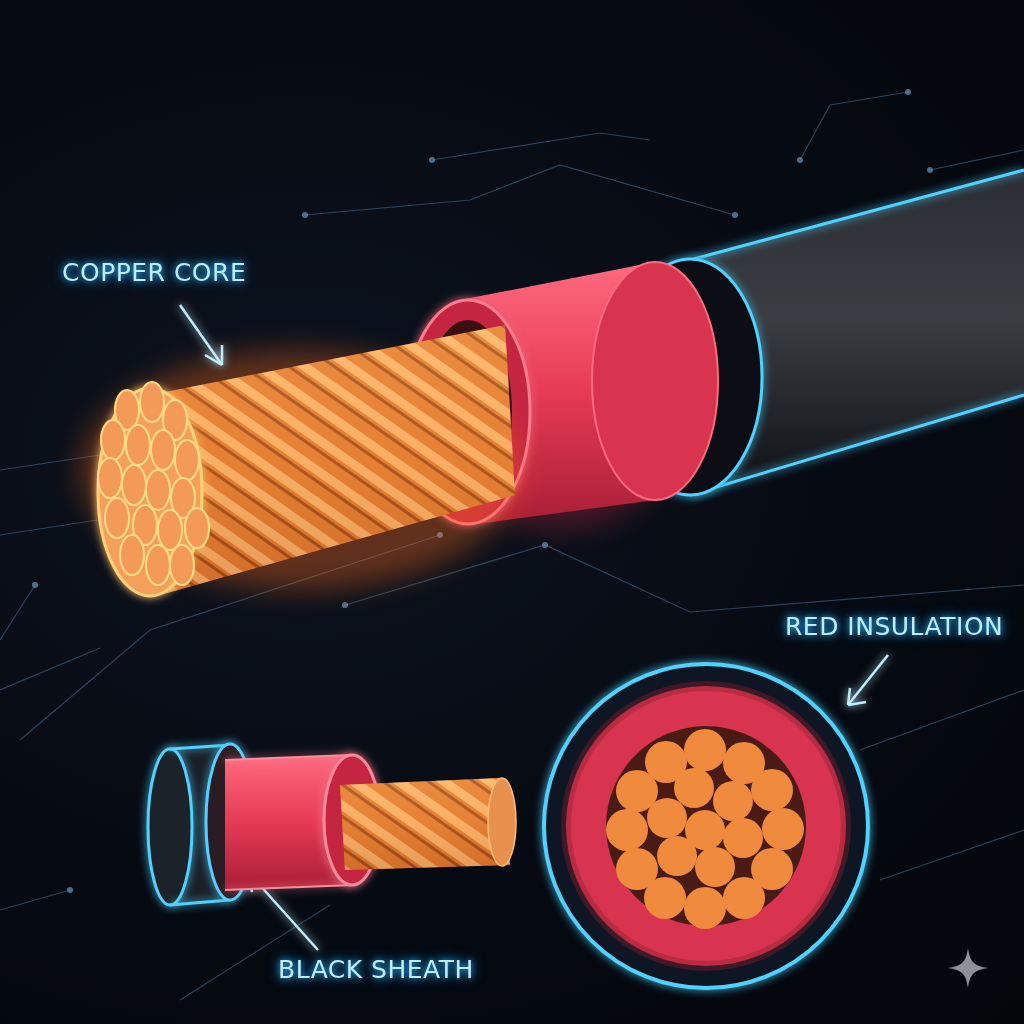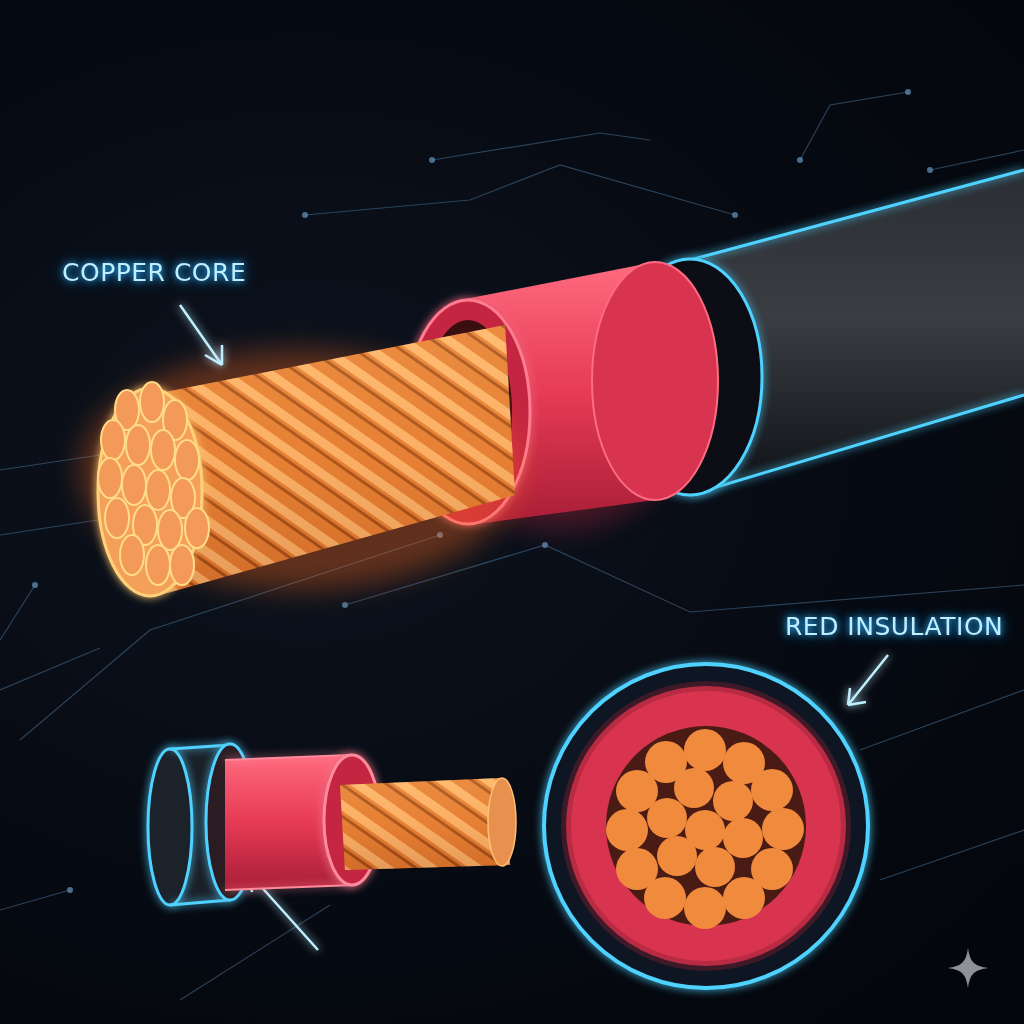--- a/index.html
+++ b/index.html
@@ -159,17 +159,18 @@
         <circle cx="772" cy="869" r="21"></circle>
           <circle cx="665" cy="898" r="21"></circle>
           <circle cx="705" cy="908" r="21"></circle>
         <circle cx="744" cy="898" r="21"></circle>
       </g>
     </g>
   </svg>
 
   <div class="label" style="left:785px;top:612px;">RED INSULATION</div>
   <div class="label" style="left:62px;top:258px;">COPPER CORE</div>
+  <div class="label" style="left:278px;top:955px;">BLACK SHEATH</div>
 
   <svg class="sparkle" viewBox="0 0 48 48">
     <path d="M24 4 C26 18 30 22 44 24 C30 26 26 30 24 44 C22 30 18 26 4 24 C18 22 22 18 24 4 Z" fill="#8e9298"></path>
   </svg>
 </div>
 
 </body></html>

